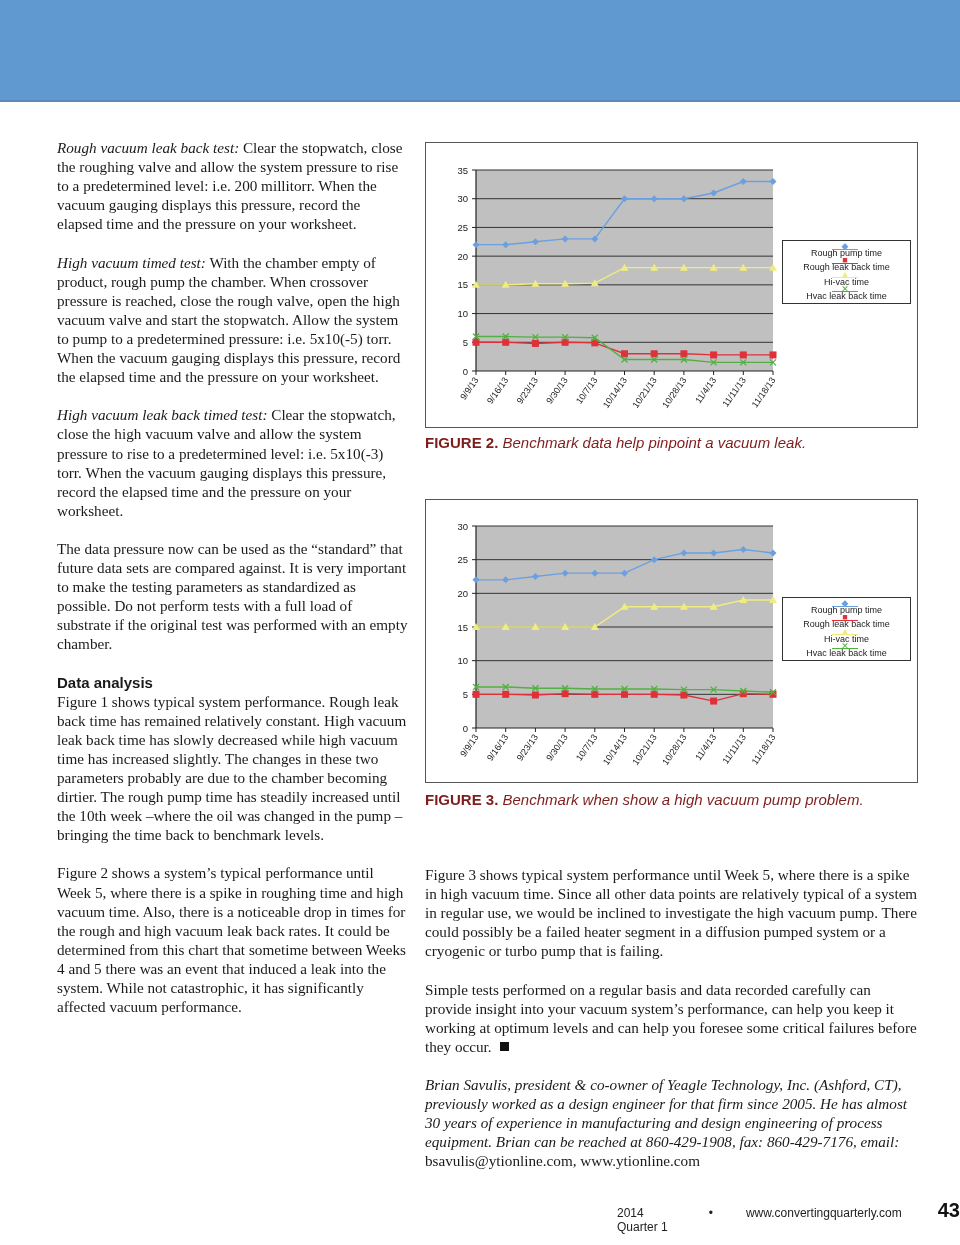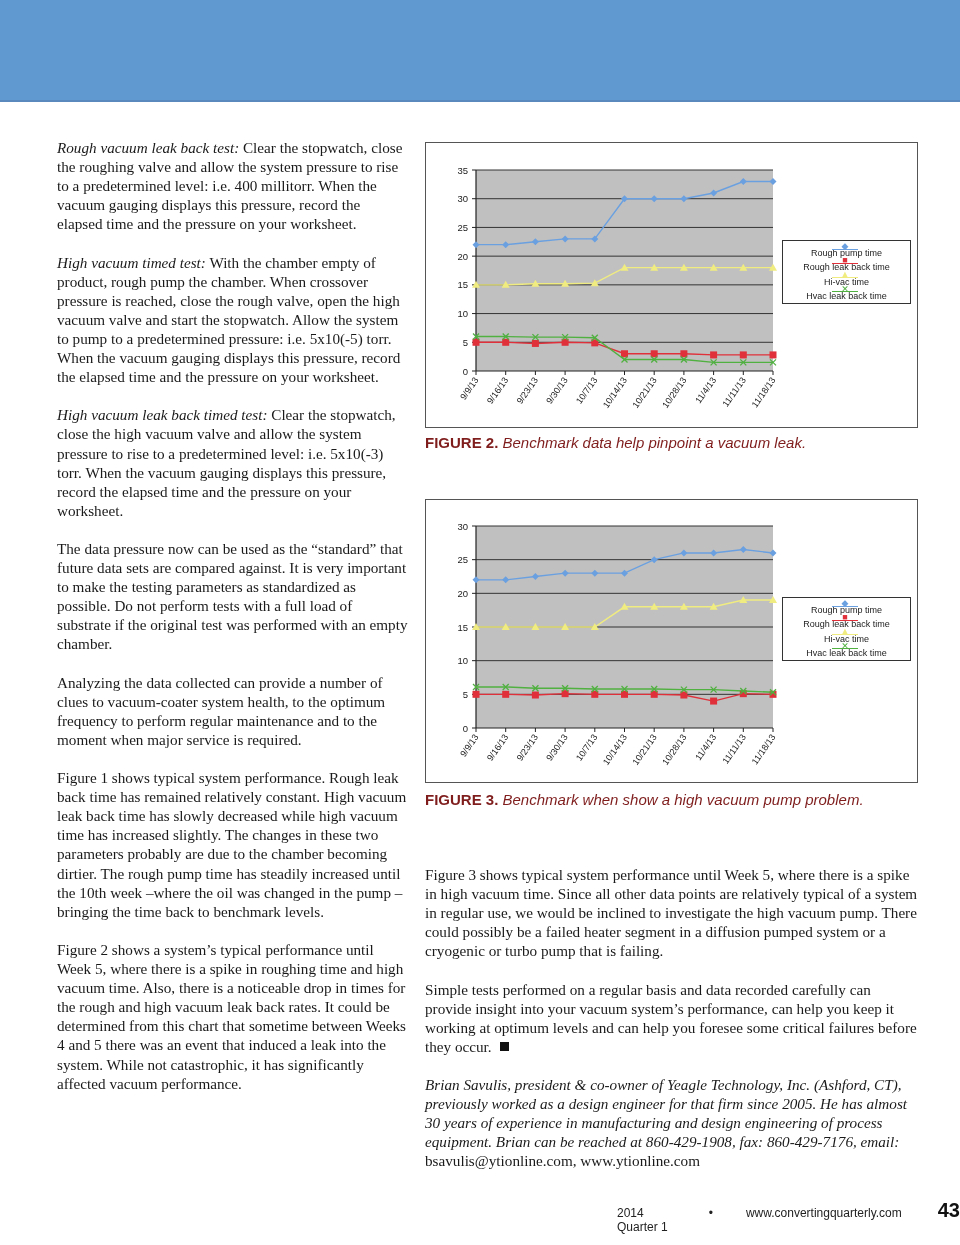--- a/index.html
+++ b/index.html
@@ -29,25 +29,25 @@
   .legend-swatch { width: 26px; height: 10px; position: relative; margin-right: 3px; }
   .legend-swatch::before { content: ""; position: absolute; left: 0; right: 0; top: 4.5px; height: 1.2px; background: var(--c); }
   .legend-swatch::after { content: var(--m); position: absolute; left: 0; right: 0; top: -3px; text-align: center; color: var(--c); font-size: 9px; }
 </style>
 </head>
 <body>
 
 <div class="header-band"></div>
 
 <div class="col-left">
-  <p><i>Rough vacuum leak back test:</i><span> Clear the stopwatch, close the roughing valve and allow the system pressure to rise to a predetermined level: i.e. 400 millitorr. When the vacuum gauging displays this pressure, record the elapsed time and the pressure on your worksheet.</span></p>
+  <p><i>Rough vacuum leak back test:</i><span> Clear the stopwatch, close the roughing valve and allow the system pressure to rise to a predetermined level: i.e. 200 millitorr. When the vacuum gauging displays this pressure, record the elapsed time and the pressure on your worksheet.</span></p>
   <p><i>High vacuum timed test:</i><span> With the chamber empty of product, rough pump the chamber. When crossover pressure is reached, close the rough valve, open the high vacuum valve and start the stopwatch. Allow the system to pump to a predetermined pressure: i.e. 5x10(-5) torr. When the vacuum gauging displays this pressure, record the elapsed time and the pressure on your worksheet.</span></p>
   <p><i>High vacuum leak back timed test:</i><span> Clear the stopwatch, close the high vacuum valve and allow the system pressure to rise to a predetermined level: i.e. 5x10(-3) torr. When the vacuum gauging displays this pressure, record the elapsed time and the pressure on your worksheet.</span></p>
   <p>The data pressure now can be used as the “standard” that future data sets are compared against. It is very important to make the testing parameters as standardized as possible. Do not perform tests with a full load of substrate if the original test was performed with an empty chamber.</p>
-  <p>Analyzing the data collected can provide a number of clues to vacuum-coater system health, to the optimum frequency to perform regular maintenance and to the moment when major service is required.</p>
+  <h2 class="section">Data analysis</h2>
   <p>Figure 1 shows typical system performance. Rough leak back time has remained relatively constant. High vacuum leak back time has slowly decreased while high vacuum time has increased slightly. The changes in these two parameters probably are due to the chamber becoming dirtier. The rough pump time has steadily increased until the 10th week –where the oil was changed in the pump – bringing the time back to benchmark levels.</p>
   <p class="tight">Figure 2 shows a system’s typical performance until Week 5, where there is a spike in roughing time and high vacuum time. Also, there is a noticeable drop in times for the rough and high vacuum leak back rates. It could be determined from this chart that sometime between Weeks 4 and 5 there was an event that induced a leak into the system. While not catastrophic, it has significantly affected vacuum performance.</p>
 </div>
 
 <div class="chart-box" id="chart0" style="left:425px; top:142px; width:493px; height:286px;">
   <svg class="plot" width="493" height="286">
       <rect x="50" y="27" width="297" height="201" fill="#c0c0c0"></rect>
       <line x1="46" x2="50" y1="228" y2="228" stroke="#222" stroke-width="1"></line>
       <text x="42" y="231.5" text-anchor="end" font-size="9.5" fill="#222" font-family="Liberation Sans, sans-serif">0</text>
       <line x1="50" x2="347" y1="199.28571428571428" y2="199.28571428571428" stroke="#333" stroke-width="1"></line>

